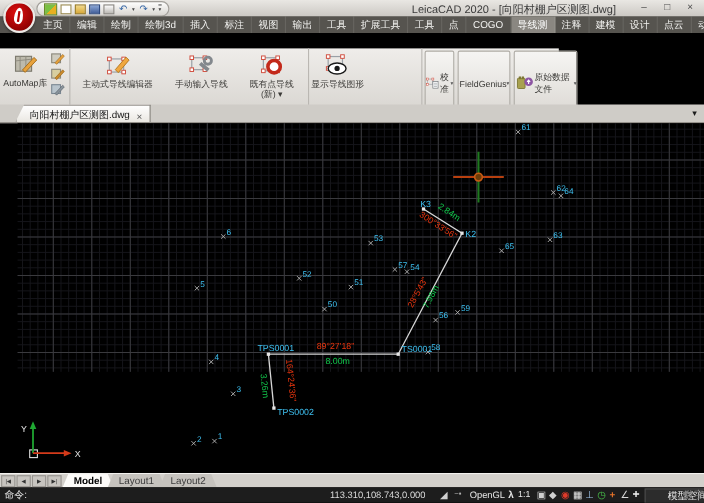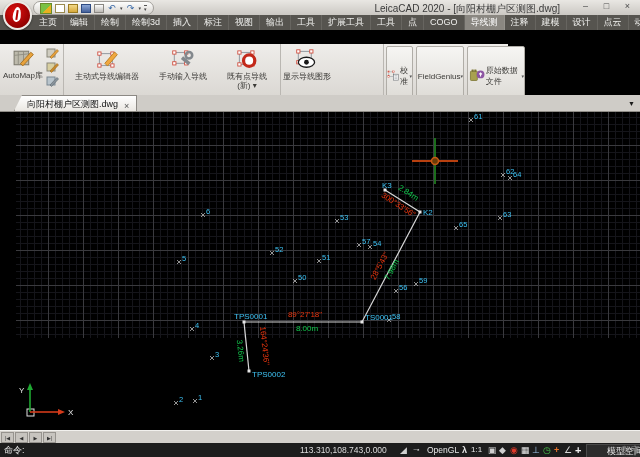--- a/index.html
+++ b/index.html
@@ -390,20 +390,25 @@
       </svg>
   </div>
 
   <div class="layoutbar">
     <span id="lt-nav" style="display:flex;">
         <span class="lnav">|◀</span>
         <span class="lnav">◀</span>
         <span class="lnav">▶</span>
         <span class="lnav">▶|</span>
       </span>
+    <span class="ltabs" id="lt-tabs">
+        <span class="ltab active">Model</span>
+        <span class="ltab">Layout1</span>
+        <span class="ltab">Layout2</span>
+      </span>
   </div>
 
   <div class="statusbar">
     <span class="st" style="left:4px;">命令:</span>
     <span class="st" style="left:300px;font-size:8.5px;color:#dcdcdc;">113.310,108.743,0.000</span>
     <span class="st sticon" style="left:400px;color:#d0d0d0;">◢</span>
     <span class="st sticon" style="left:413px;color:#b0b0b0;font-size:7px;">−▪</span>
     <span class="st" style="left:427px;font-size:8.5px;">OpenGL</span>
     <span class="st sticon" style="left:462px;color:#e8e8e8;font-weight:bold;">λ</span>
     <span class="st" style="left:471px;font-size:8px;">1:1</span>

